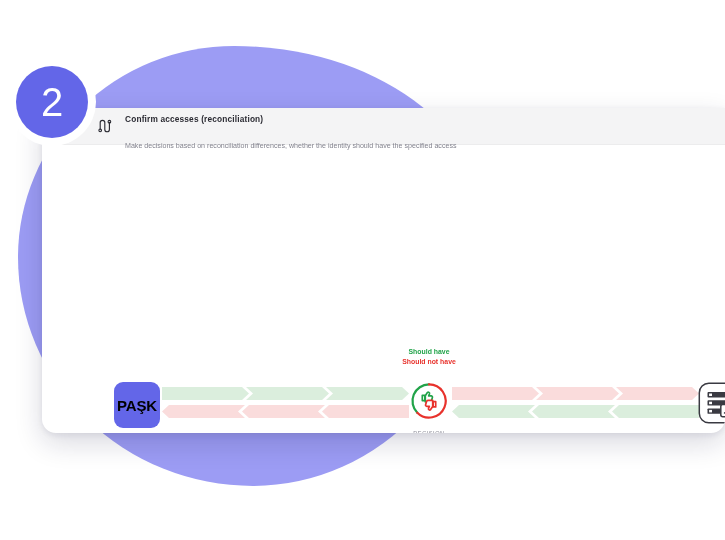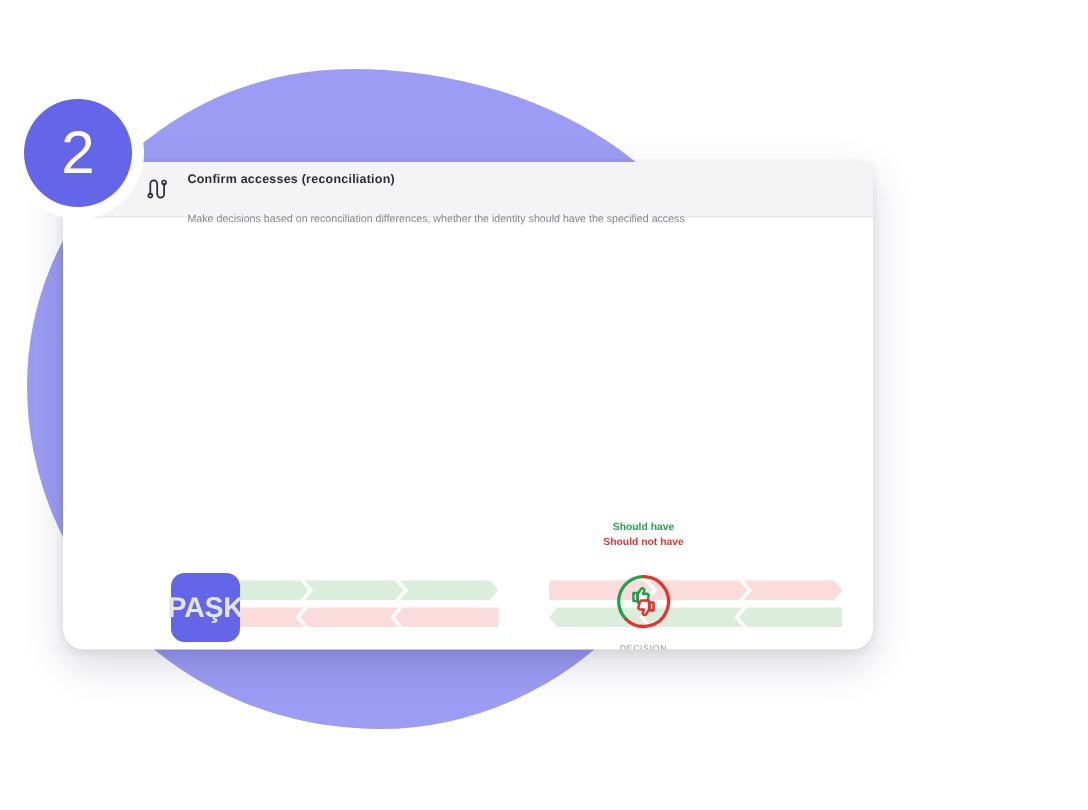--- a/index.html
+++ b/index.html
@@ -26,21 +26,21 @@
     background: #9c9cf4;
     border-radius: 46% 54% 50% 50% / 48% 42% 58% 52%;
     z-index: 0;
   }
 
   
   .card {
     position: absolute;
     left: 42px;
     top: 108px;
-    width: 540px;
+    width: 683px;
     height: 325px;
     background: #ffffff;
     border-radius: 14px 0 14px 14px;
     box-shadow: 0 10px 28px rgba(20, 20, 60, 0.16), 0 2px 6px rgba(20,20,60,0.08);
     z-index: 3;
     overflow: hidden;
   }
 
   .card-header {
     position: absolute;
@@ -149,22 +149,22 @@
   .pask-box {
     width: 46px;
     height: 46px;
     background: #6366e8;
     border-radius: 9px;
     display: flex;
     align-items: center;
     justify-content: center;
   }
   .pask-text {
-    color: #e5e5e5;
-    font-size: 19px;
+    color: #000000;
+    font-size: 15px;
     font-weight: bold;
     letter-spacing: -0.2px;
     line-height: 1;
   }
 
   
   .node-decision {
     left: 368px;
     top: 238px;
     width: 38px;

